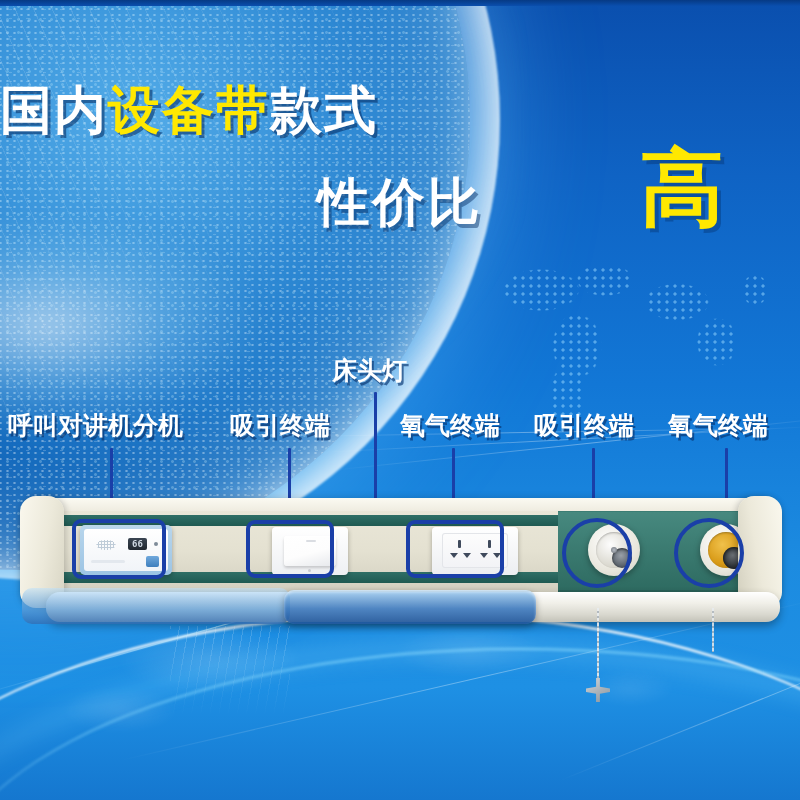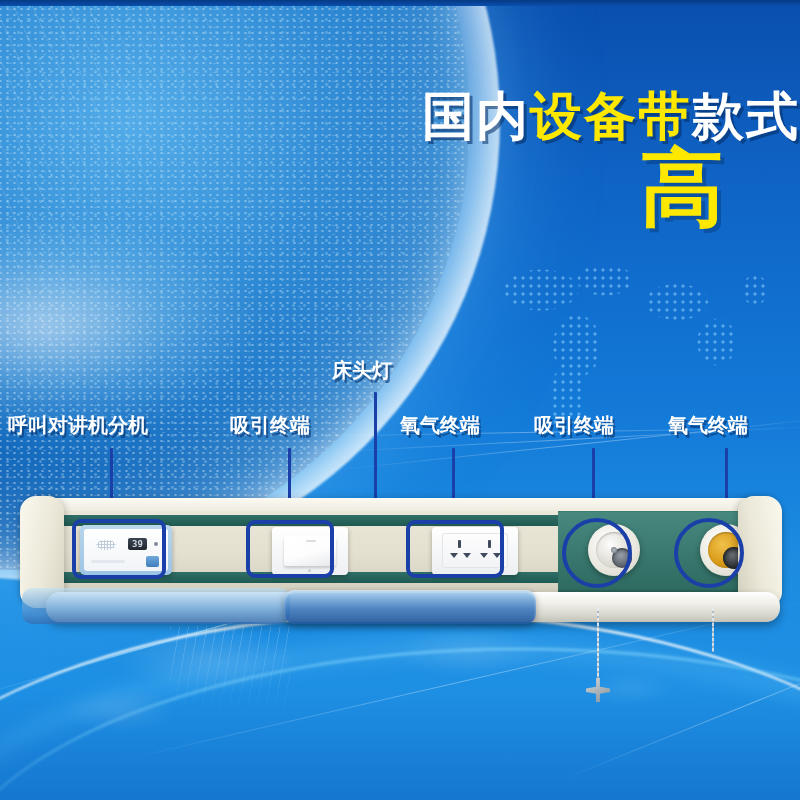--- a/index.html
+++ b/index.html
@@ -107,42 +107,42 @@
     filter:blur(3px);}
   
   #grid{left:170px;top:626px;width:120px;height:90px;opacity:.35;
     background:repeating-linear-gradient(100deg, rgba(255,255,255,.5) 0 1px, transparent 1px 9px);
     -webkit-mask-image:linear-gradient(180deg,#000,transparent);mask-image:linear-gradient(180deg,#000,transparent);}
 
   
   #topedge{left:0;top:0;width:800px;height:6px;background:linear-gradient(180deg,#063a84,#0a4fae);}
 
   
-  #headline{position:absolute;left:0;top:90px;width:800px;text-align:right;}
+  #headline{position:absolute;left:0;top:84px;width:800px;text-align:left;}
   .h1{
     font-size:52px;font-weight:bold;letter-spacing:2px;line-height:1;
     font-family:"DejaVu Sans","Liberation Sans",sans-serif;
     display:inline-block;
   }
   .h1 .w{color:#ffffff;text-shadow:3px 3px 0 rgba(4,42,96,.55);}
   .h1 .y{color:#ffe800;text-shadow:3px 3px 0 rgba(4,42,96,.55);}
 
   #subline{position:absolute;left:0;top:168px;width:800px;text-align:center;}
   .h2{font-size:52px;font-weight:bold;color:#ffffff;letter-spacing:3px;
       font-family:"DejaVu Sans","Liberation Sans",sans-serif;
       text-shadow:3px 4px 0 rgba(4,42,96,.45);}
   #bigchar{position:absolute;left:640px;top:146px;
       font-size:84px;font-weight:bold;color:#ffe800;line-height:1;
       font-family:"DejaVu Sans","Liberation Sans",sans-serif;
       text-shadow:4px 4px 0 rgba(4,42,96,.35);}
 
   
   .callout{position:absolute;font-weight:bold;color:#ffffff;white-space:nowrap;
-    font-family:Liberation Sans, sans-serif;
-    text-shadow:2px 3px 0 rgba(6,50,110,.65);font-size:20px;line-height:1;}
+    font-family:Liberation Mono, monospace;
+    text-shadow:2px 3px 0 rgba(6,50,110,.65);font-size:25px;line-height:1;}
   .lead{position:absolute;width:3px;background:#1a3fa8;border-radius:1px;}
 
   
   #panel{position:absolute;left:22px;top:498px;width:758px;height:128px;}
   #panelBody{
     position:absolute;left:0;top:0;width:758px;height:106px;border-radius:16px;
     background:linear-gradient(180deg,#f2f0e4 0%,#eae7d8 12%,#e4e1d1 50%,#d6d3c3 82%,#c9c6b6 100%);
     box-shadow:0 3px 10px rgba(0,0,0,.35);overflow:hidden;
   }
   
@@ -276,20 +276,23 @@
   <div class="streak soft" style="left:560px;  top:780px; width:420px; transform:rotate(-22deg);"></div>
   <div class="streak soft" style="left:330px;  top:470px; width:520px; transform:rotate(-6deg);"></div>
   <div class="streak soft" style="left:320px;  top:452px; width:500px; transform:rotate(-3deg);"></div>
   <div class="streak soft" style="left:300px;  top:436px; width:480px; transform:rotate(-1deg);"></div>
 
   <div id="headline">
     <span class="h1">
       <span class="w">国内</span><span class="y">设备带</span><span class="w">款式</span>
     </span>
   </div>
+  <div id="subline">
+    <span class="h2">性价比</span>
+  </div>
   <div id="bigchar">高</div>
 
   <div class="callout" style="left:8px;  top:415px;">呼叫对讲机分机</div>
   <div class="callout" style="left:230px;top:415px;">吸引终端</div>
   <div class="callout" style="left:332px;top:360px;">床头灯</div>
   <div class="callout" style="left:400px;top:415px;">氧气终端</div>
   <div class="callout" style="left:534px;top:415px;">吸引终端</div>
   <div class="callout" style="left:668px;top:415px;">氧气终端</div>
 
   <div class="lead" style="left:110px;top:448px;height:78px;"></div>
@@ -307,21 +310,21 @@
       </div>
       <div id="tealSec">
         <div id="tealSecInner"></div>
       </div>
       <div id="lip"></div>
 
       <div id="intercom">
         <div id="intercomFace">
           <div id="grille"></div>
           <div id="lcd">
-            <span id="lcdVal">39</span>
+            <span id="lcdVal">66</span>
           </div>
           <div id="ledDot"></div>
           <div id="icLine"></div>
           <div id="icBtn"></div>
         </div>
       </div>
 
       <div id="switch">
         <div id="switchRocker"></div>
         <div id="switchMark"></div>

